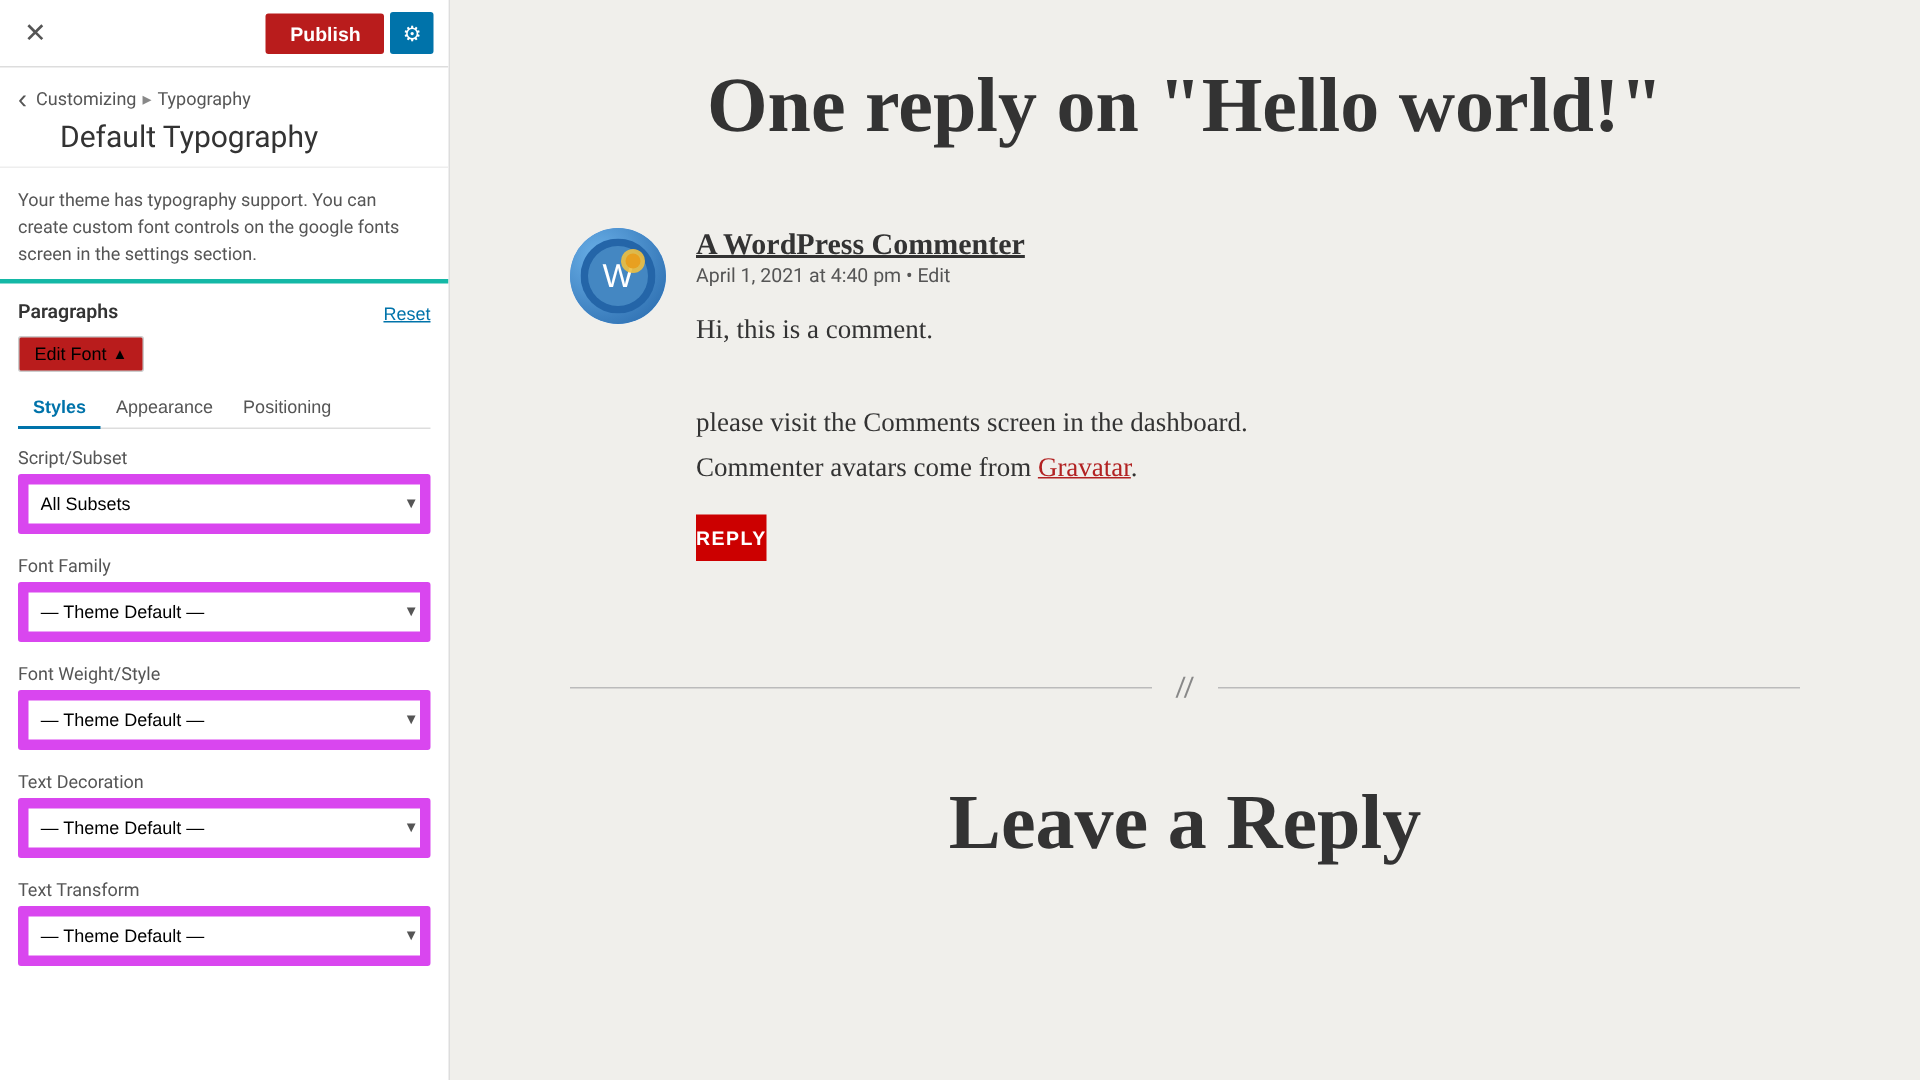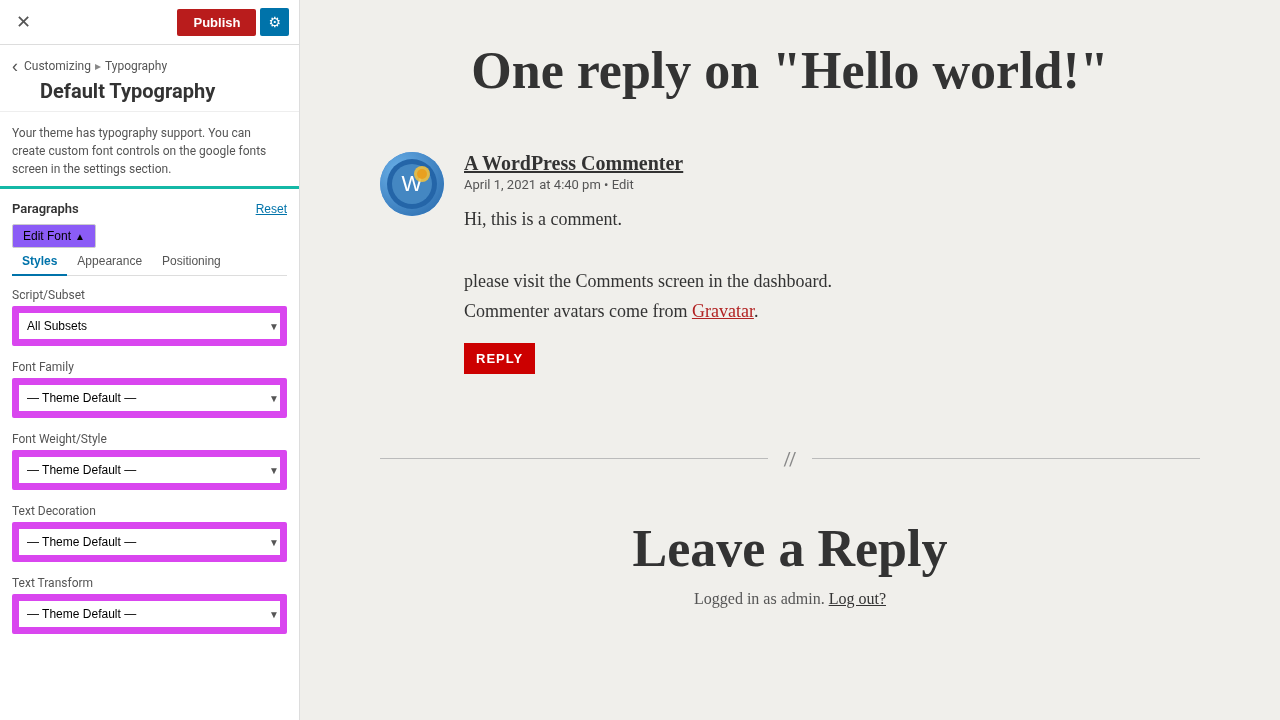--- a/index.html
+++ b/index.html
@@ -85,21 +85,21 @@
     .breadcrumb-text {
       font-size: 12px;
       color: #555;
     }
     .breadcrumb-arrow {
       margin: 0 4px;
       color: #888;
     }
     .panel-title {
       font-size: 20px;
-      font-weight: 700;
+      font-weight: 400;
       color: #333;
       margin-left: 28px;
       margin-top: 2px;
     }
 
     
     .info-text {
       padding: 12px 12px 8px 12px;
       font-size: 12px;
       color: #555;
@@ -125,30 +125,30 @@
       font-size: 12px;
       color: #0073aa;
       cursor: pointer;
       background: none;
       border: none;
       text-decoration: underline;
     }
 
     
     .edit-font-btn {
-      background: #8b5cf6;
+      background: #b91c1c;
       border: 1px solid #ccc;
       padding: 4px 10px;
       font-size: 12px;
       cursor: pointer;
       border-radius: 2px;
       display: flex;
       align-items: center;
       gap: 4px;
-      margin-bottom: 0;
+      margin-bottom: 10px;
     }
     .edit-font-btn .arrow-up {
       font-size: 10px;
     }
 
     
     .tabs {
       display: flex;
       border-bottom: 1px solid #ddd;
       margin-bottom: 12px;
@@ -291,21 +291,21 @@
       margin-bottom: 16px;
     }
     .comment-text a {
       color: #b22222;
       text-decoration: underline;
     }
     .reply-btn {
       background: #c00;
       color: #fff;
       border: none;
-      padding: 8px 12px;
+      padding: 8px 0;
       font-size: 13px;
       font-weight: 700;
       letter-spacing: 1px;
       cursor: pointer;
       text-transform: uppercase;
     }
 
     
     .divider-line {
       display: flex;
@@ -487,20 +487,16 @@
     </div>
 
     <div class="divider-line">
       <hr>
       <span class="divider-symbol">//</span>
       <hr>
     </div>
 
     <div class="leave-reply">
       <div class="leave-reply-title">Leave a Reply</div>
-      <div class="leave-reply-sub">
-        <span>Logged in as admin.</span>
-        <a href="#">Log out?</a>
-      </div>
     </div>
 
   </div>
 </div>
 
 </body></html>

